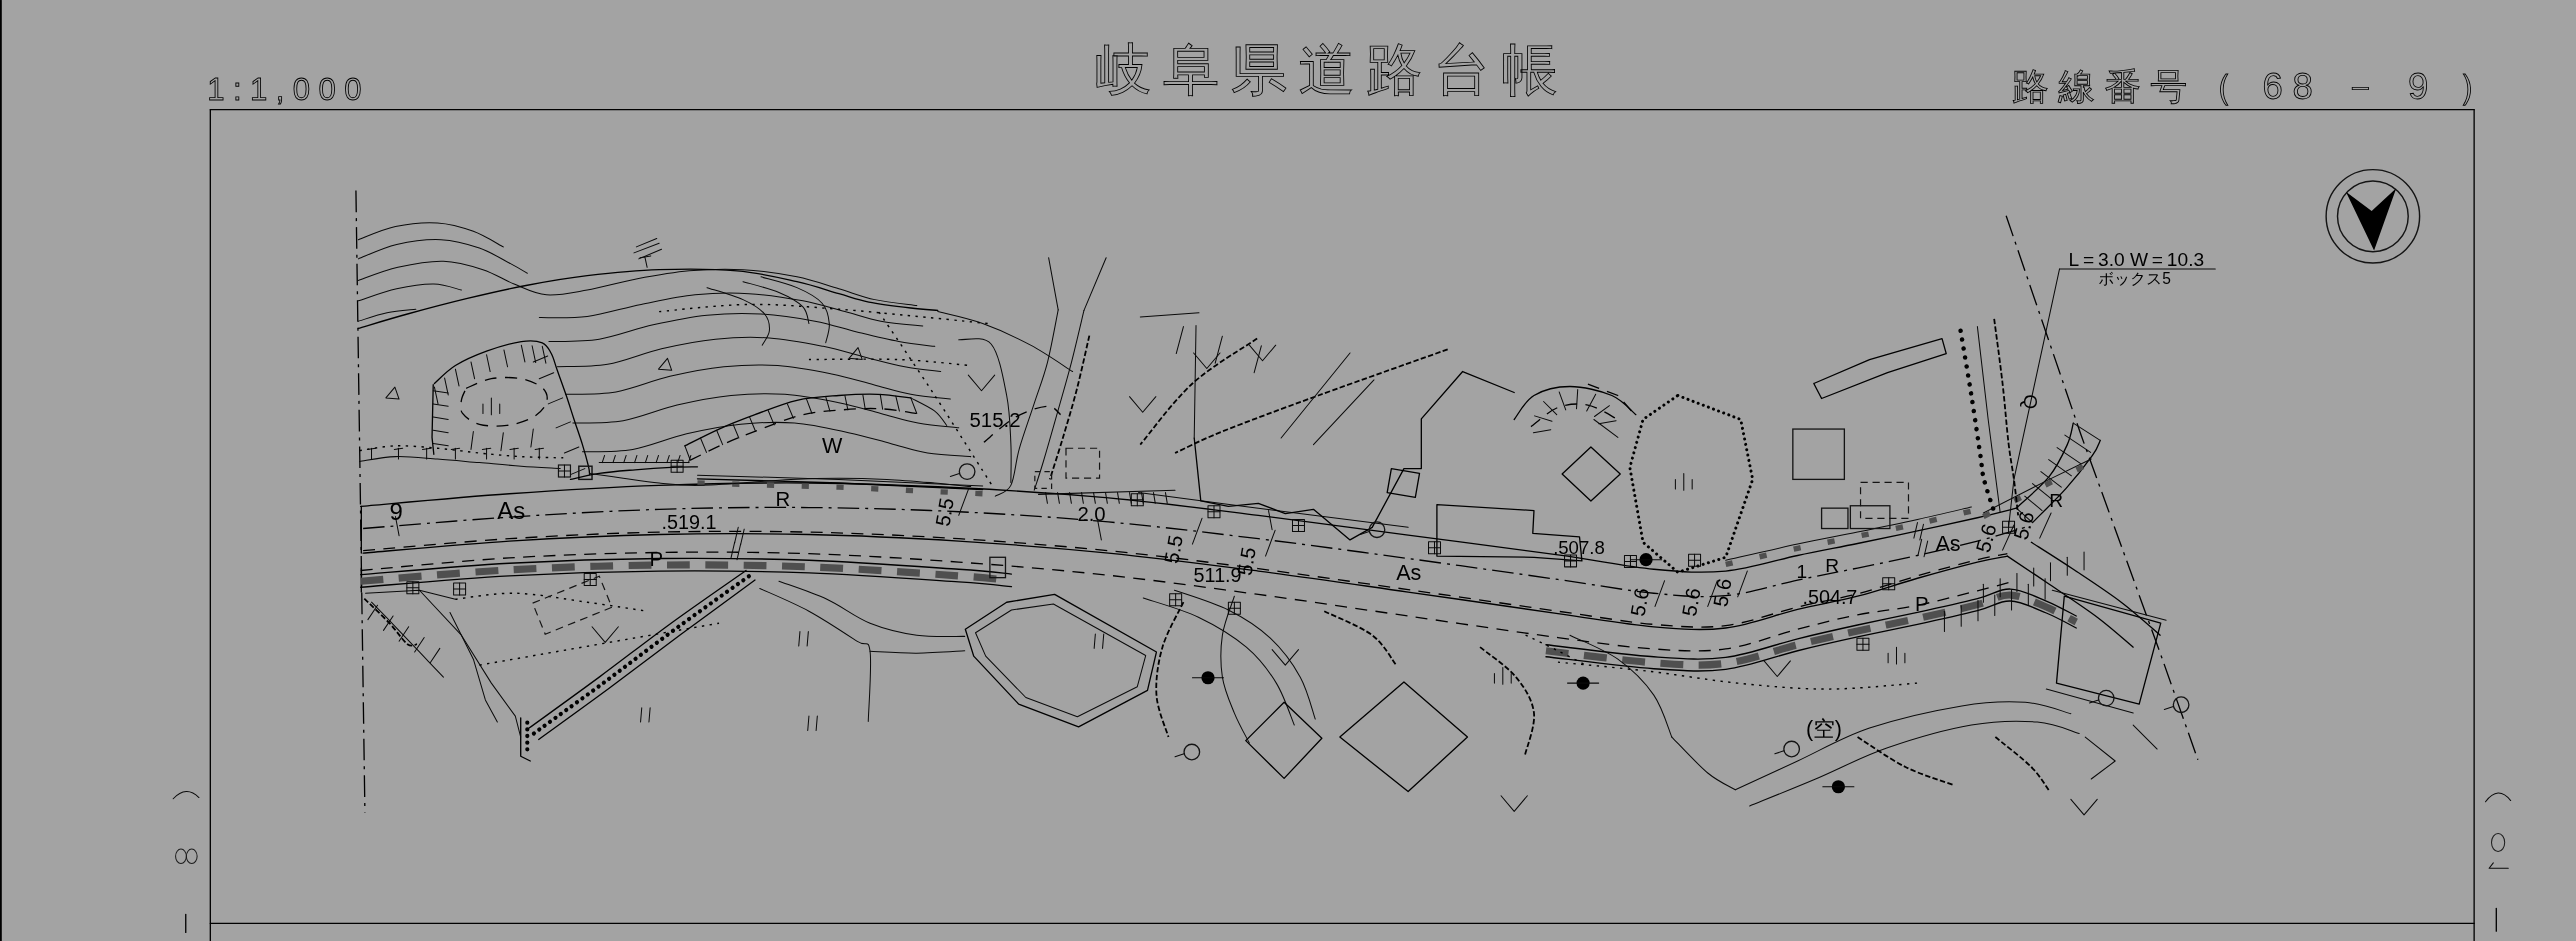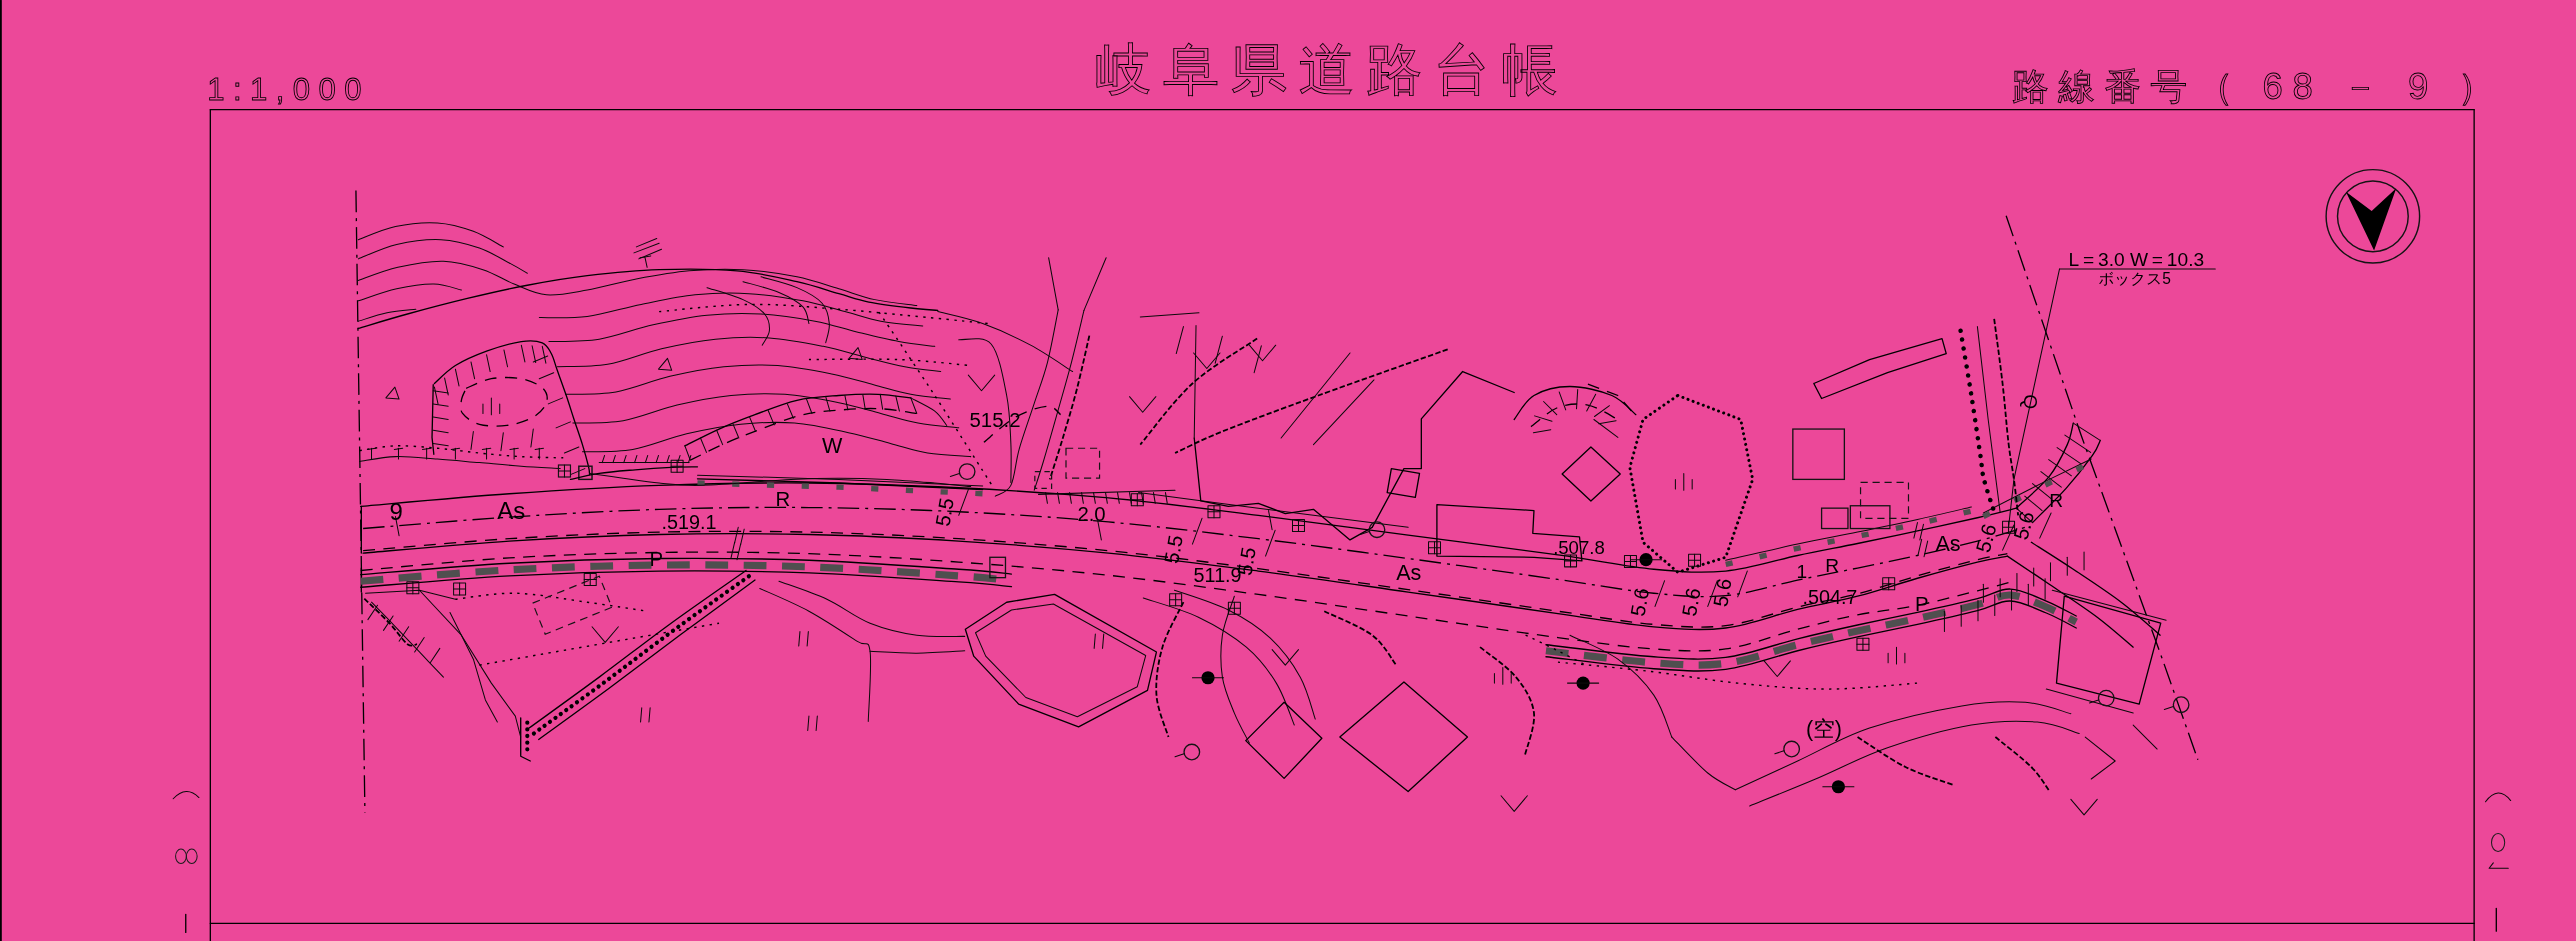--- a/index.html
+++ b/index.html
@@ -1,16 +1,16 @@
 <!DOCTYPE html>
 <html style="font-size:9.6px"><head>
 <meta charset="utf-8">
 <style>
 html,body{margin:0;padding:0;background:#fff;}
-#page{position:relative;width:2576px;height:942px;background:#ec4899;overflow:hidden;
+#page{position:relative;width:2576px;height:942px;background:#a3a3a3;overflow:hidden;
 font-family:"Liberation Sans", sans-serif;}
 svg{position:absolute;left:0;top:0;}
 .ln{fill:none;stroke:#000;stroke-width:2.2;stroke-linecap:round;stroke-linejoin:round;}
 .tn{fill:none;stroke:#0a0a0a;stroke-width:1.7;stroke-linecap:round;stroke-linejoin:round;}
 .dd{fill:none;stroke:#000;stroke-width:2.2;stroke-dasharray:36 10 5 10;}
 .da{fill:none;stroke:#000;stroke-width:2.2;stroke-dasharray:20 14;}
 .dt{fill:none;stroke:#000;stroke-width:2.4;stroke-dasharray:4 9;}
 .sc{fill:none;stroke:#000;stroke-width:3;stroke-dasharray:9 4;stroke-linejoin:round;}
 .bigsc{fill:none;stroke:#000;stroke-width:7.5;stroke-dasharray:0.1 15;stroke-linecap:round;}
 .dotty{fill:none;stroke:#000;stroke-width:7;stroke-dasharray:0.1 11;stroke-linecap:round;}

